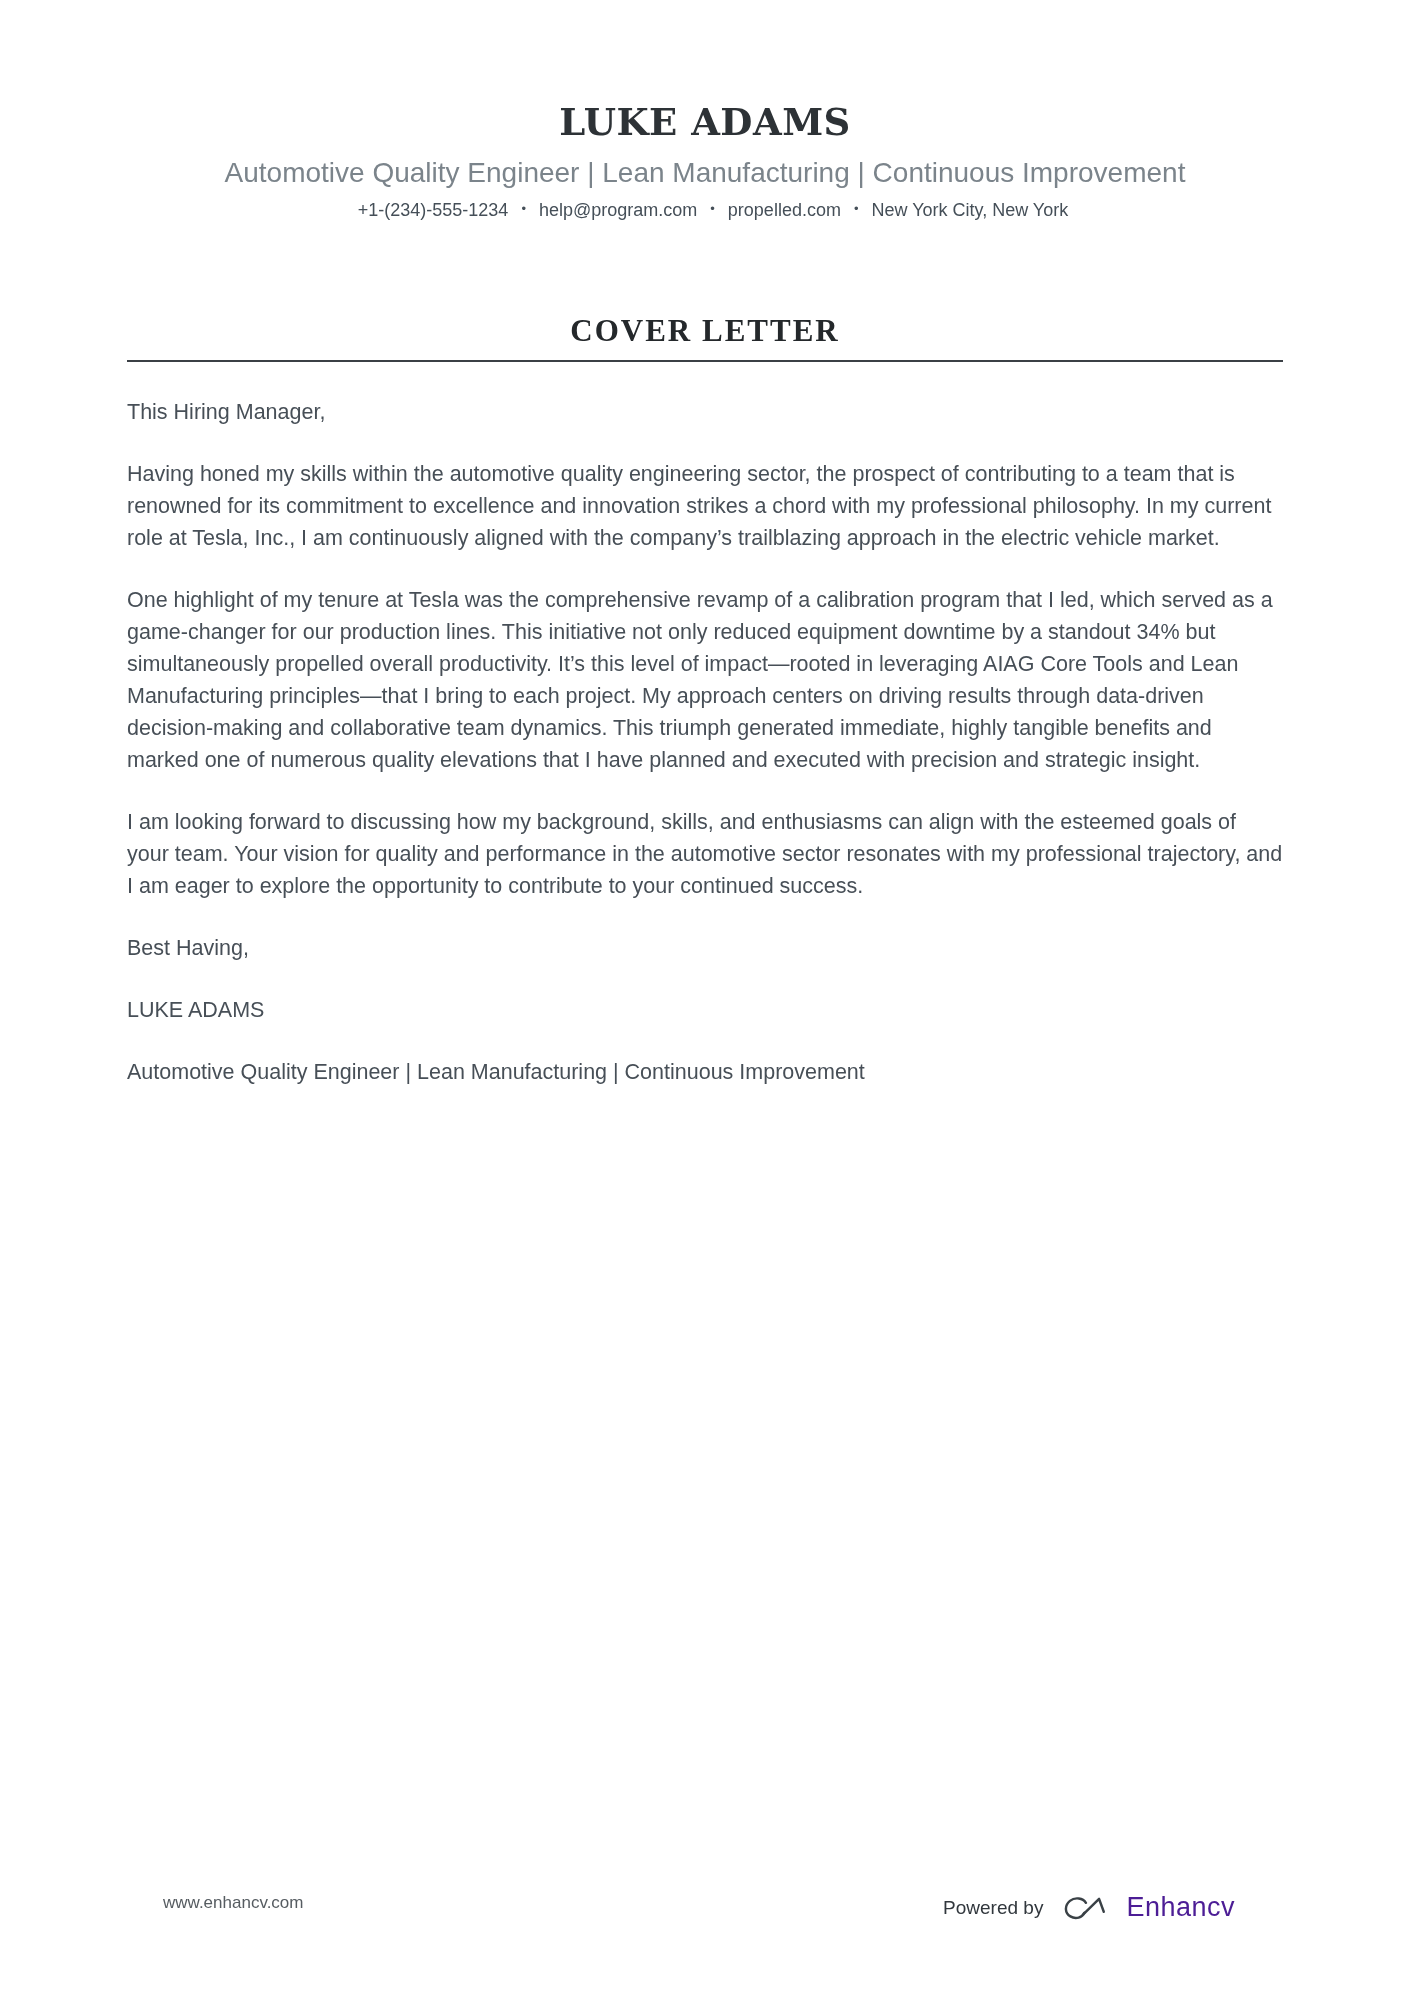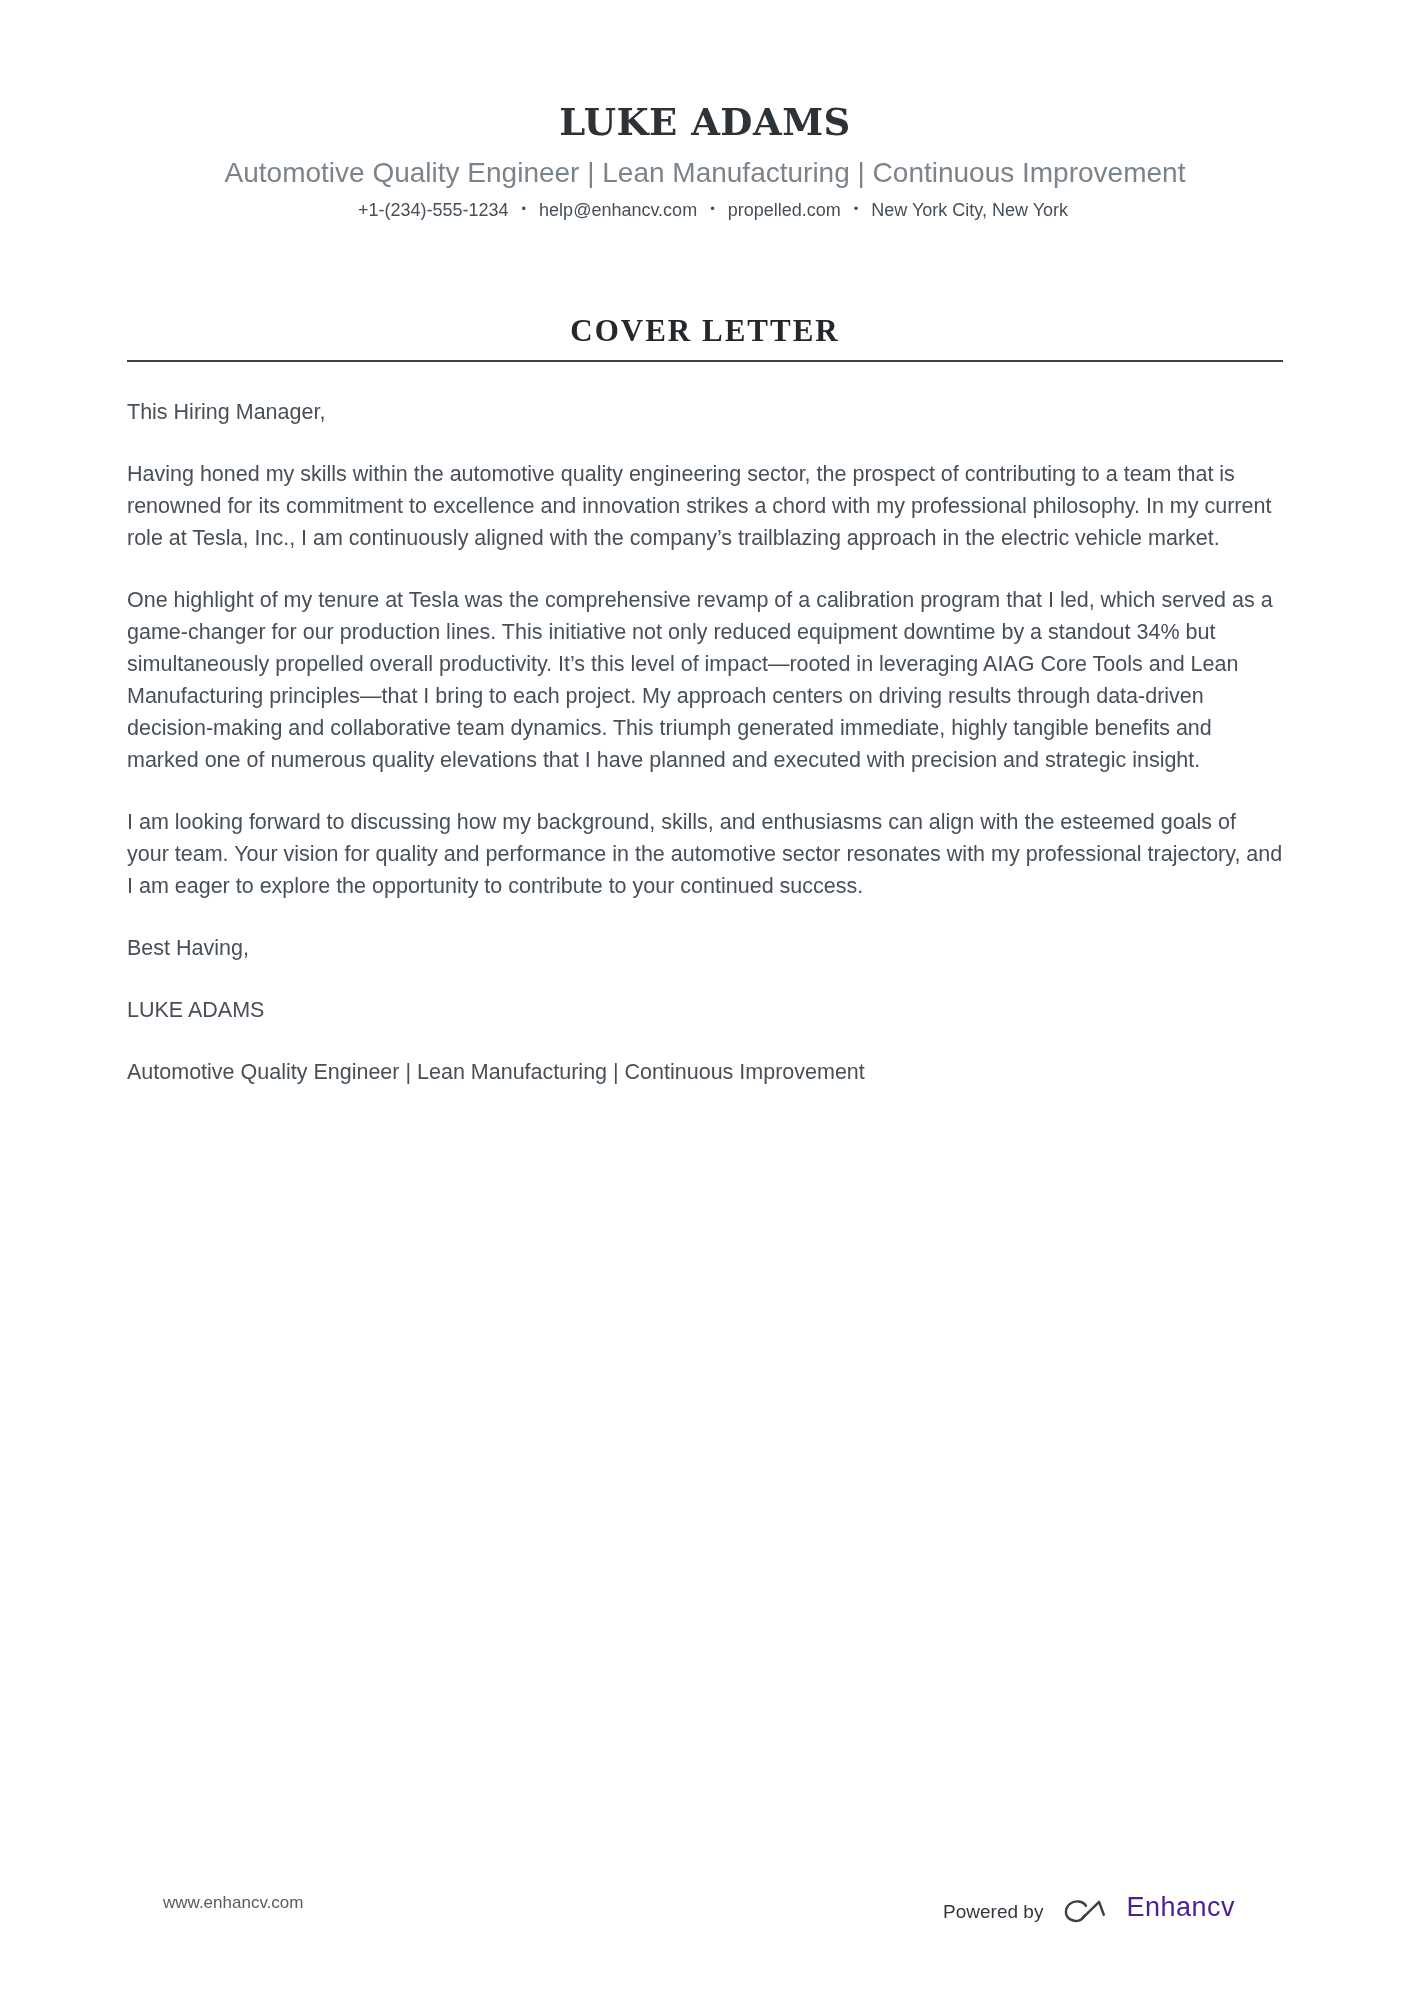--- a/index.html
+++ b/index.html
@@ -79,21 +79,21 @@
     left: 113px;
     bottom: 82px;
     font-size: 17px;
     color: #565c61;
   }
   .footer-right {
     position: absolute;
     right: 125px;
     bottom: 72px;
     display: flex;
-    align-items: flex-end;
+    align-items: center;
     column-gap: 18px;
   }
   .powered-by {
     font-size: 19px;
     color: #31373d;
   }
   .brand-logo { display: inline-flex; align-items: center; }
   .brand-logo svg { display: block; }
   .brand-wordmark {
     font-size: 27px;
@@ -106,21 +106,21 @@
 <body>
 
 <div class="page">
 
   <header class="doc-header">
     <div class="person-name">LUKE ADAMS</div>
     <div class="person-headline">Automotive Quality Engineer | Lean Manufacturing | Continuous Improvement</div>
     <div class="contact-bar">
       <span>+1-(234)-555-1234</span>
       <span class="sep">•</span>
-      <span>help@enhancv.com</span>
+      <span>help@program.com</span>
       <span class="sep">•</span>
       <span>propelled.com</span>
       <span class="sep">•</span>
       <span>New York City, New York</span>
     </div>
   </header>
 
   <div class="section-head">
     <div class="section-title">COVER LETTER</div>
     <hr class="title-rule">

